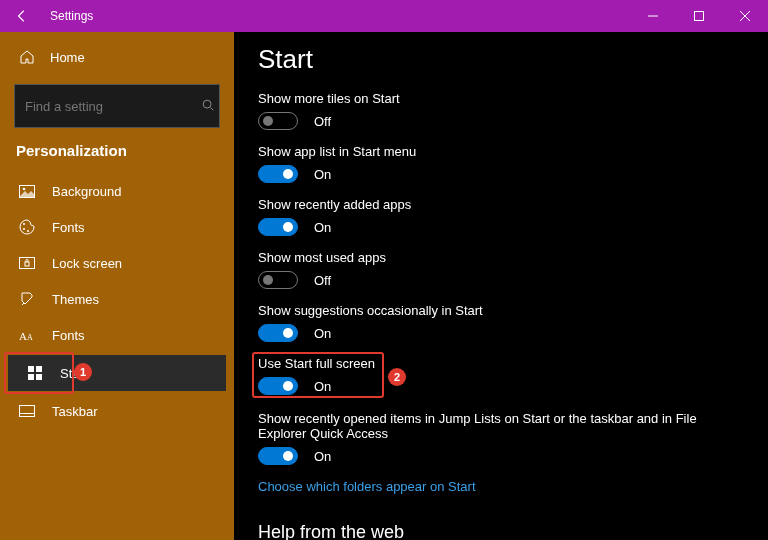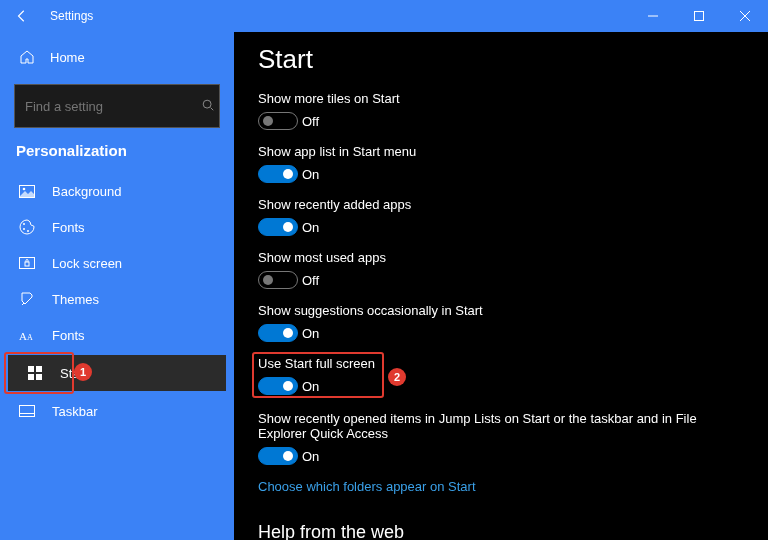--- a/index.html
+++ b/index.html
@@ -13,21 +13,21 @@
     overflow: hidden;
     display: flex;
     flex-direction: column;
   }
   
   .titlebar {
     height: 32px;
     display: flex;
     align-items: center;
     padding-left: 8px;
-    background: #3b82f6;
+    background: #a21caf;
   }
   .titlebar .back {
     width: 28px; height: 28px;
     display: flex; align-items: center; justify-content: center;
     color: #fff;
     cursor: default;
   }
   .titlebar .title {
     margin-left: 14px;
     font-size: 12px;
@@ -41,21 +41,21 @@
   }
   .winbtn svg { stroke: #fff; }
   
   .body {
     flex: 1;
     display: flex;
     overflow: hidden;
   }
   .sidebar {
     width: 234px;
-    background: #3b82f6;
+    background: #a16207;
     padding: 8px 0 0 0;
     display: flex;
     flex-direction: column;
   }
   .home-row {
     display: flex; align-items: center;
     padding: 8px 16px 8px 18px;
     gap: 14px;
     margin-bottom: 10px;
   }
@@ -125,21 +125,21 @@
     margin: 4px 0 16px 0;
   }
   .setting {
     margin-bottom: 14px;
   }
   .setting-label {
     font-size: 13px;
     margin-bottom: 6px;
     color: #fff;
   }
-  .toggle-row { display:flex; align-items:center; gap: 4px; }
+  .toggle-row { display:flex; align-items:center; gap: 16px; }
   .toggle {
     width: 40px; height: 18px;
     border-radius: 9px;
     position: relative;
     border: 1px solid #777;
     background: #000;
   }
   .toggle .knob {
     position: absolute;
     width: 10px; height: 10px;

